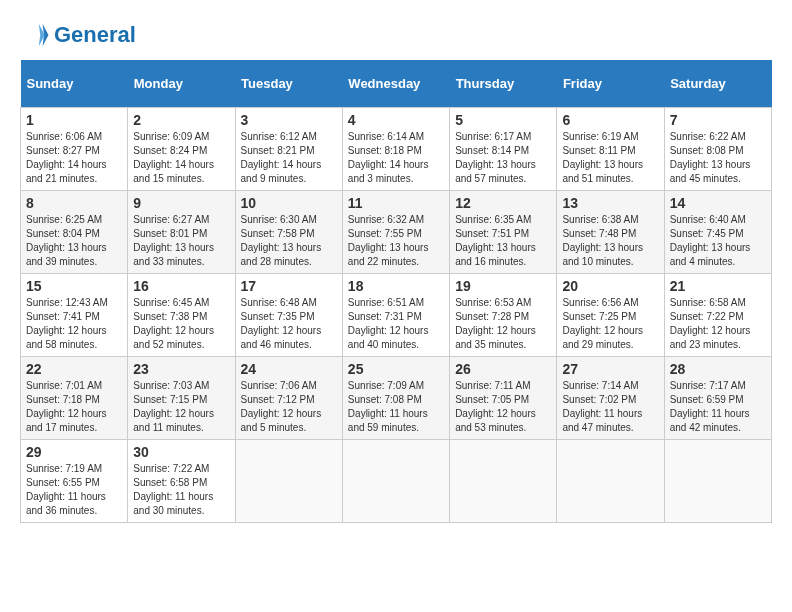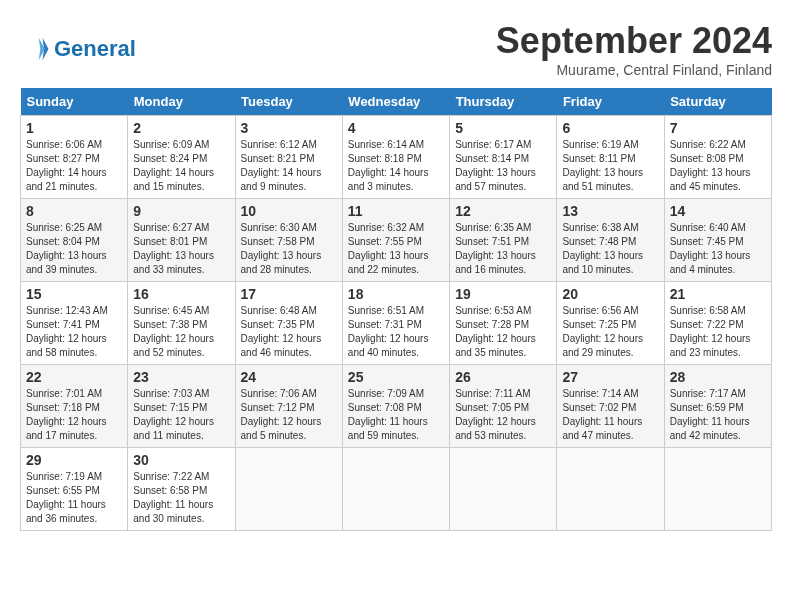--- a/index.html
+++ b/index.html
@@ -6,21 +6,21 @@
     body {
       font-family: Arial, sans-serif;
       background: #fff;
       width: 792px;
       min-height: 612px;
       padding: 20px;
     }
     .header {
       display: flex;
       justify-content: space-between;
-      align-items: center;
+      align-items: flex-end;
       margin-bottom: 10px;
     }
     .logo {
       display: flex;
       align-items: center;
     }
     .logo-text {
       font-size: 22px;
       font-weight: bold;
       color: #333;
@@ -48,21 +48,21 @@
     }
     table {
       width: 100%;
       border-collapse: collapse;
       font-size: 11px;
     }
     thead tr th {
       background-color: #2a7abf;
       color: #fff;
       text-align: left;
-      padding: 6px 6px;
+      padding: 16px 6px;
       font-size: 13px;
       font-weight: bold;
     }
     tbody tr td {
       border: 1px solid #ccc;
       vertical-align: top;
       padding: 4px 5px;
       width: 107px;
       min-height: 80px;
       color: #333;
@@ -92,24 +92,20 @@
 
 <div class="header">
   <div class="logo">
     <svg class="logo-icon" viewBox="0 0 40 40">
       <polygon points="30,5 38,20 30,35 32,20" fill="#2a7abf"></polygon>
       <polygon points="25,5 33,20 25,35 27,20" fill="#5aaae0"></polygon>
     </svg>
     <div class="logo-text">
       <div><span>General</span></div>
     </div>
-  </div>
-  <div class="title-block">
-    <div class="month-title">September 2024</div>
-    <div class="location">Muurame, Central Finland, Finland</div>
   </div>
 </div>
 
 <table>
   <thead>
     <tr>
       <th>Sunday</th>
       <th>Monday</th>
       <th>Tuesday</th>
       <th>Wednesday</th>

